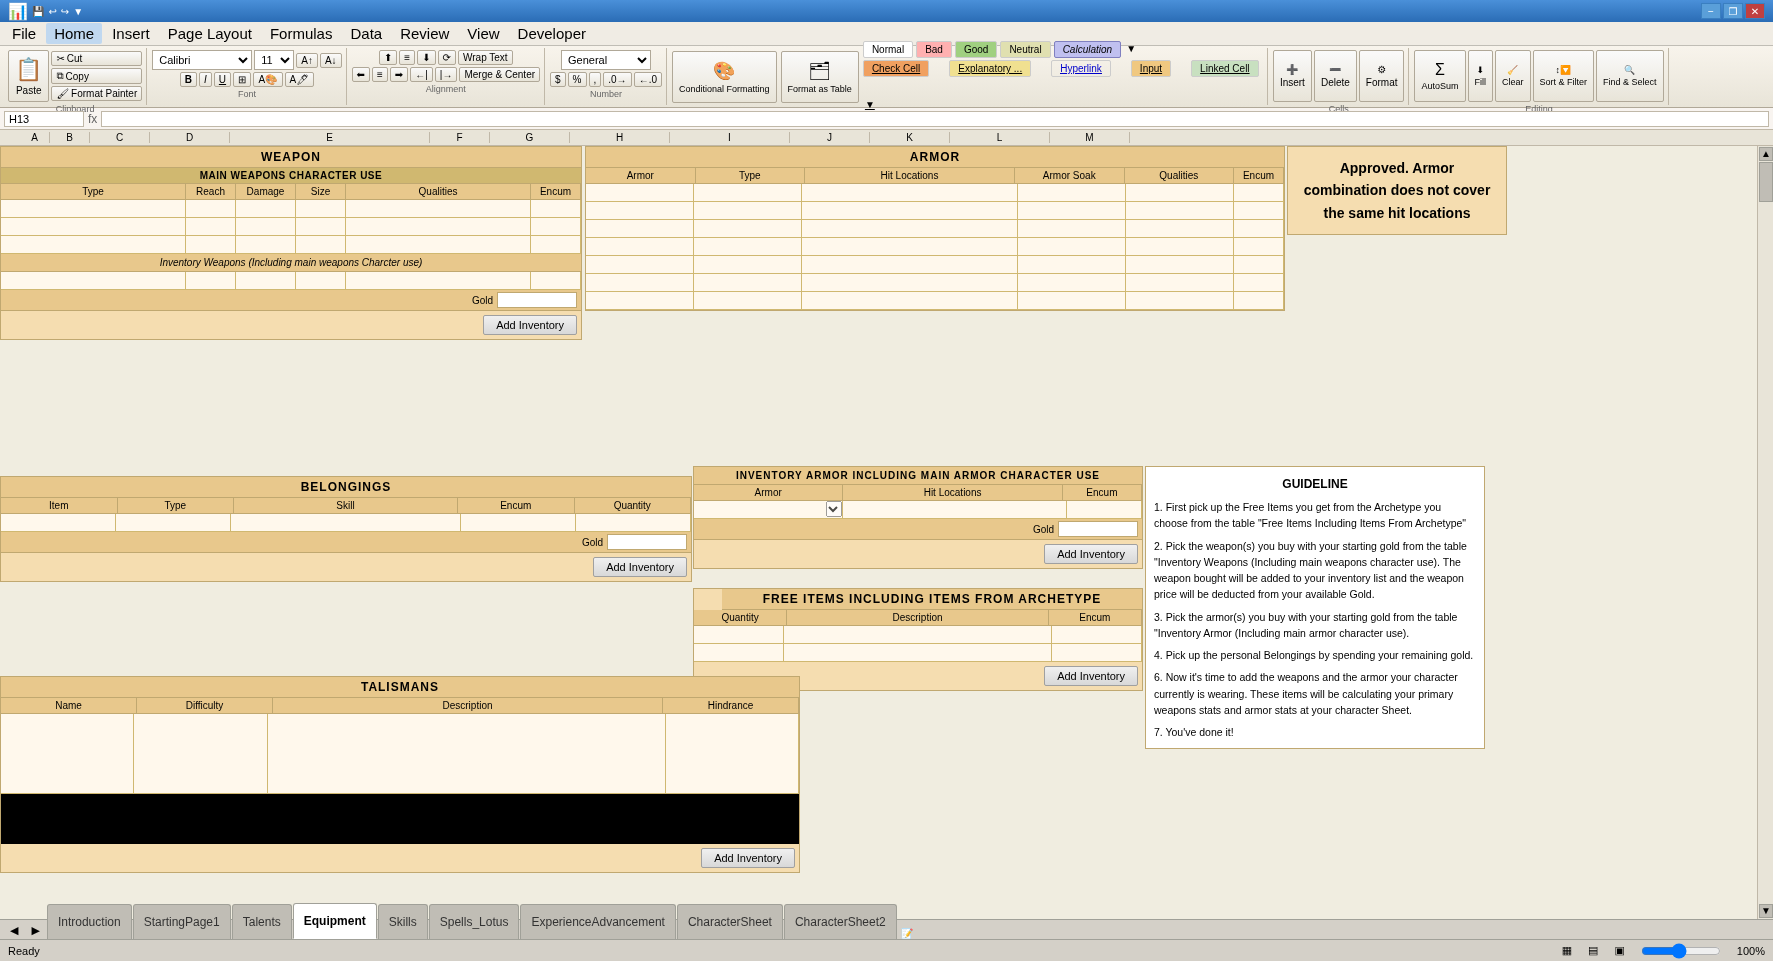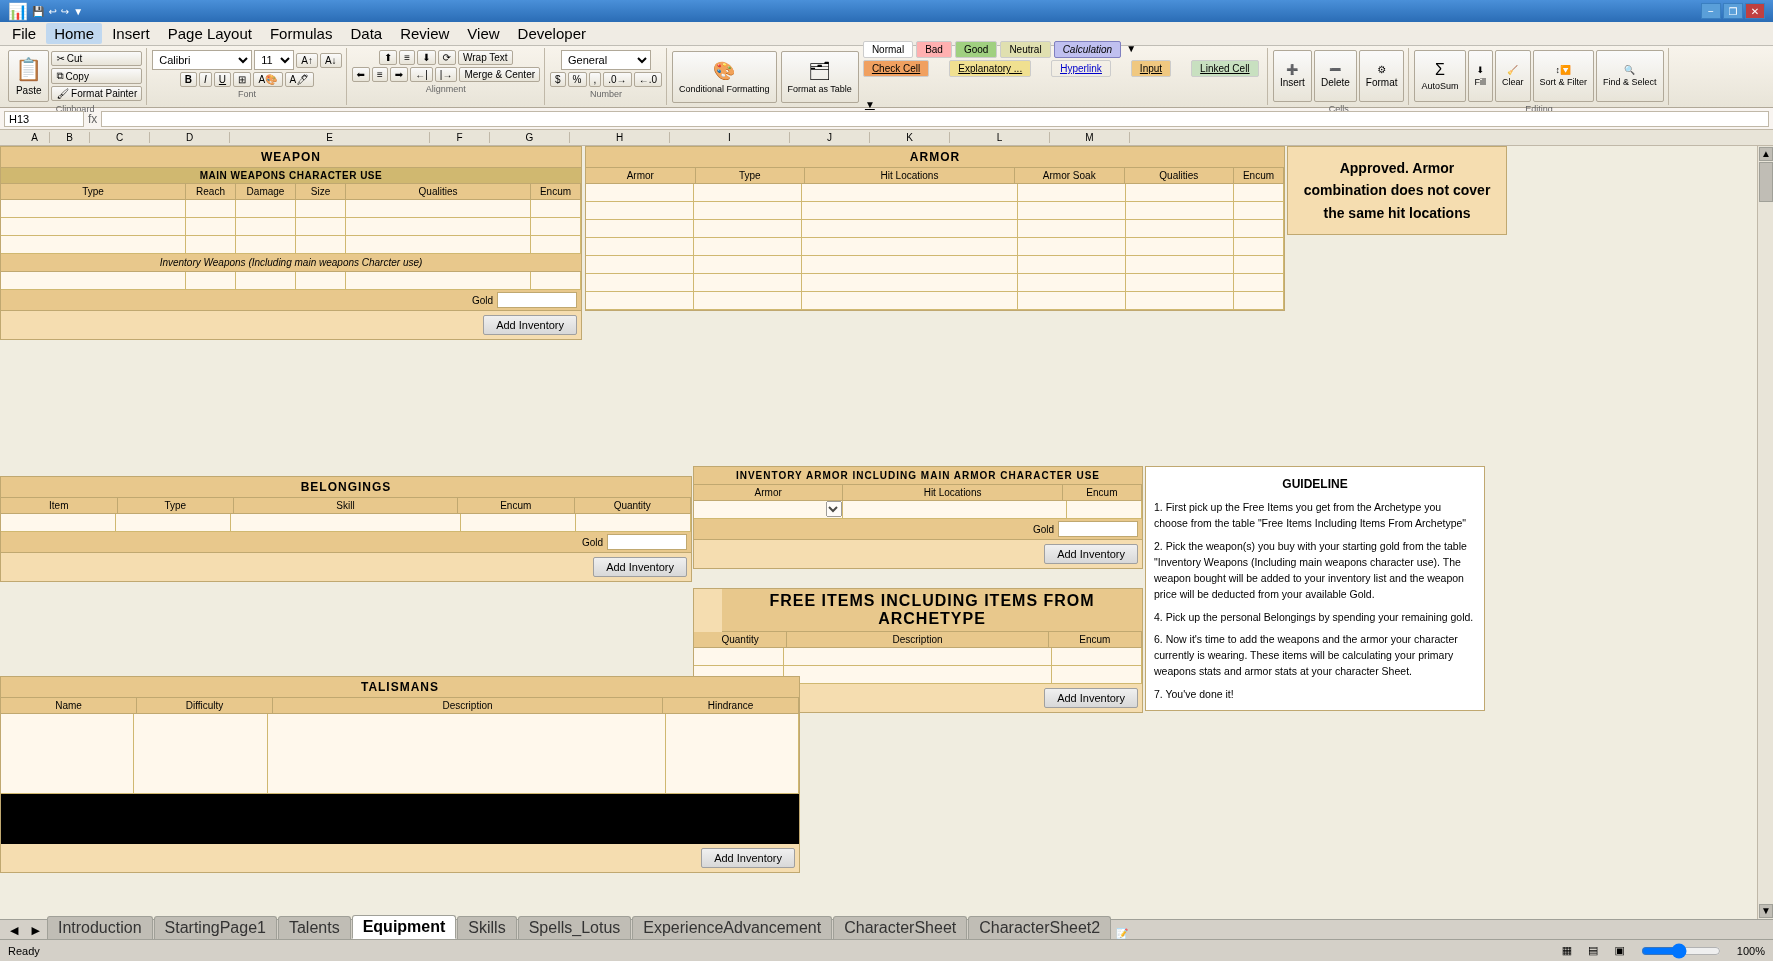--- a/index.html
+++ b/index.html
@@ -301,22 +301,22 @@
       bottom: 22px; left: 0; right: 0;
       height: 20px;
       background: #d4d0c8;
       display: flex;
       align-items: flex-end;
       padding: 0 4px;
       border-top: 1px solid #a0a098;
       gap: 1px;
     }
     .sheet-tab {
-      padding: 2px 10px;
-      font-size: 16px;
+      padding: 10px 10px;
+      font-size: 12px;
       border: 1px solid #a0a098;
       border-bottom: none;
       border-radius: 3px 3px 0 0;
       cursor: pointer;
       background: #c0bdb5;
       color: #333;
       white-space: nowrap;
     }
     .sheet-tab.active {
       background: #fff;
@@ -771,21 +771,21 @@
         <div class="gold-row">
           <span>Gold</span>
           <div class="gold-cell"></div>
         </div>
         <div class="btn-row">
           <button class="add-inventory-btn">Add Inventory</button>
         </div>
       </div>
 
       <div class="section-free-items">
-        <div class="section-title" style="font-size:16px;margin-left:28px;">
+        <div class="section-title" style="font-size:12px;margin-left:28px;">
           <span>Free Items  Including Items From Archetype</span>
         </div>
         <div class="col-headers">
           <div class="col-header">Quantity</div>
           <div class="col-header" style="flex:3;">Description</div>
           <div class="col-header">Encum</div>
         </div>
         <div class="empty-row">
           <div class="empty-cell"></div>
           <div class="empty-cell" style="flex:3;"></div>
@@ -799,20 +799,21 @@
         <div class="btn-row">
           <button class="add-inventory-btn">Add Inventory</button>
         </div>
       </div>
 
       <div class="section-guideline">
         <div class="guideline-title">GUIDELINE</div>
         <div class="guideline-text">
           <p style="margin-bottom:6px;">1. First pick up the Free Items you get from the Archetype you choose from the table "Free Items Including Items From Archetype"</p>
           <p style="margin-bottom:6px;">2. Pick the weapon(s) you buy with your starting gold from the table "Inventory Weapons (Including main weapons character use). The weapon bought will be added to your inventory list and the weapon price will be deducted from your available Gold.</p>
+          <p style="margin-bottom:6px;">3. Pick the armor(s) you buy with your starting gold from the table "Inventory Armor (Including main armor character use).</p>
           <p style="margin-bottom:6px;">4. Pick up the personal Belongings by spending your remaining gold.</p>
           <p style="margin-bottom:6px;">6. Now it's time to add the weapons and the armor your character currently is wearing. These items will be calculating your primary weapons stats and armor stats at your character Sheet.</p>
           <p>7. You've done it!</p>
         </div>
       </div>
 
       <div class="section-talismans">
         <div class="section-title">Talismans</div>
         <div class="col-headers">
           <div class="col-header">Name</div>

